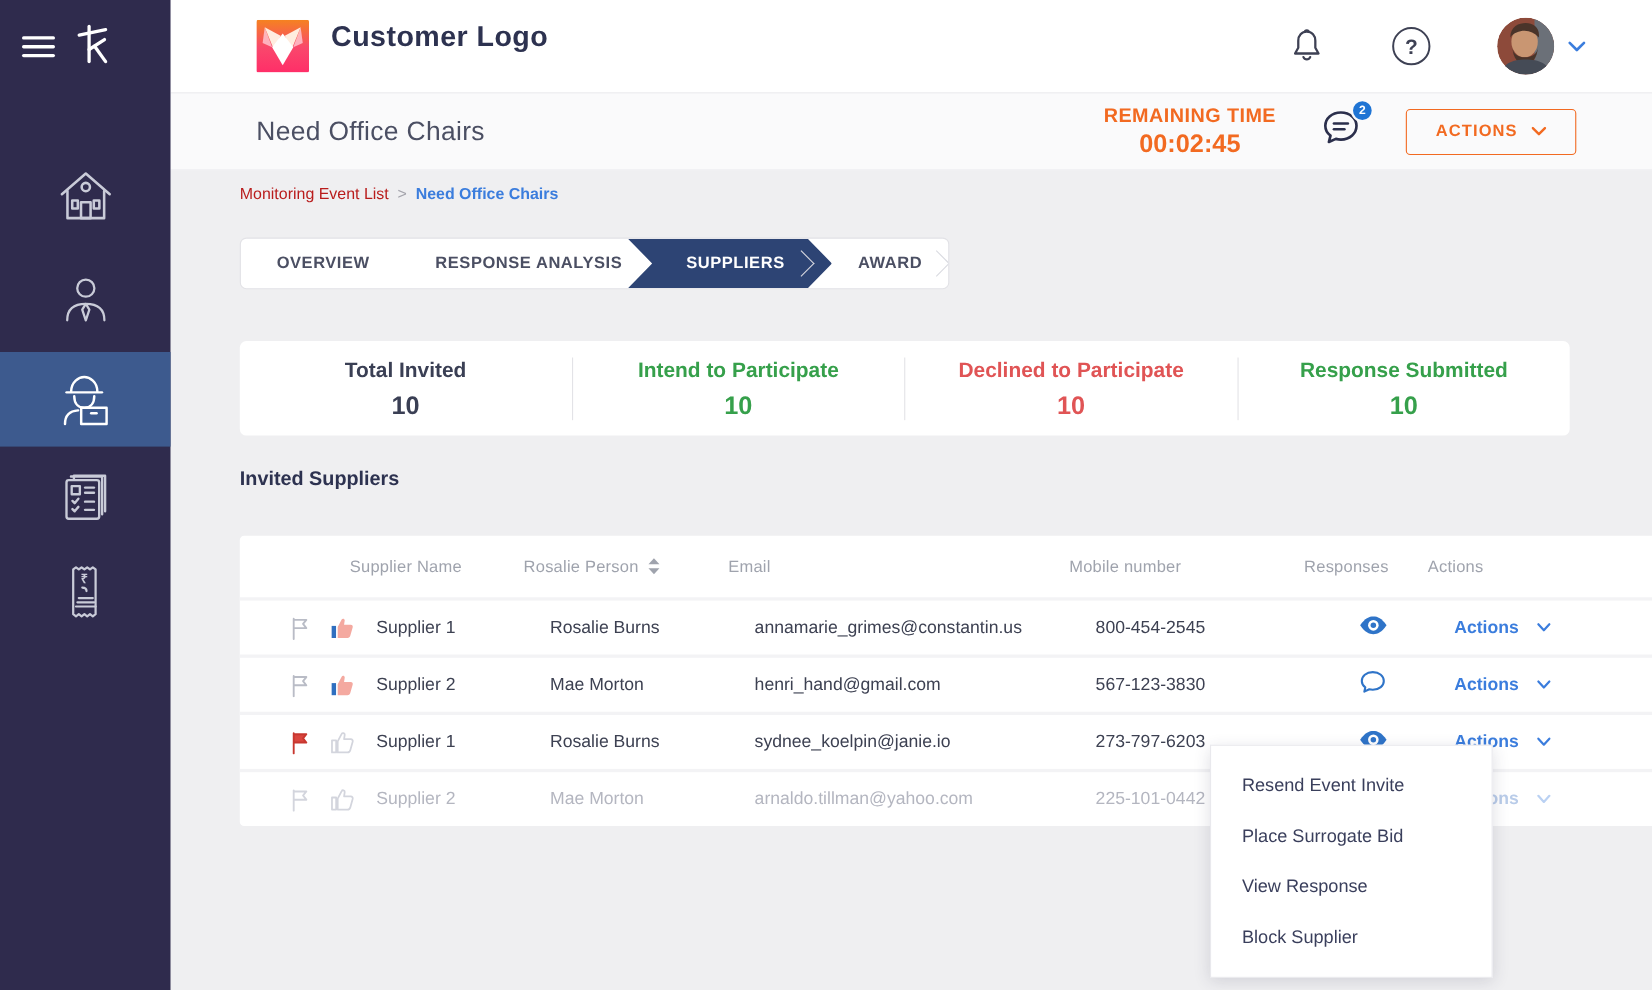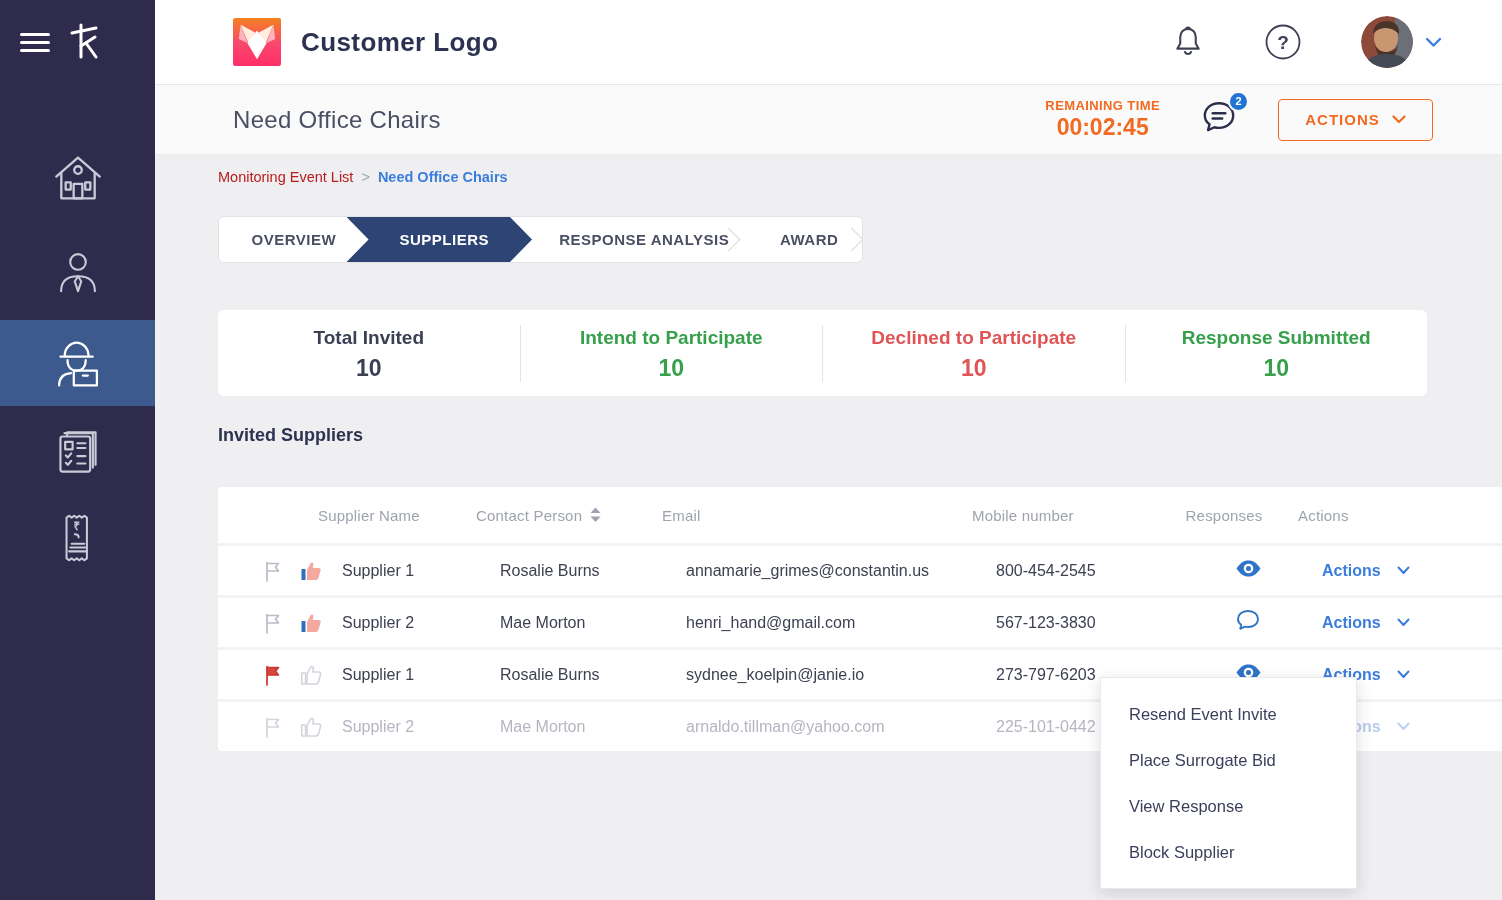--- a/index.html
+++ b/index.html
@@ -19,34 +19,34 @@
   .side-nav { display:flex; flex-direction:column; }
   .nav-item { height:95px; display:flex; align-items:center; justify-content:center; cursor:pointer; }
   .nav-item.tall { height:88px; }
   .nav-item.active { background:#3d5a8e; height:86px; }
   .nav-item svg { stroke:#c9cbd8; fill:none; stroke-width:1.6; stroke-linecap:round; stroke-linejoin:round; }
   .nav-item.active svg { stroke:#ffffff; }
   .rupee-glyph { font-size:9px; fill:#c9cbd8; stroke:none !important; font-weight:bold; }
 
   
   .topbar { position:absolute; left:155px; top:0; right:0; height:85px; background:#ffffff; border-bottom:1px solid #e7e7ea; display:flex; align-items:center; z-index:4; }
-  .brand { display:flex; align-items:center; gap:20px; margin-left:78px; }
+  .brand { display:flex; gap:20px; margin-left:78px; }
   .brand-logo { width:48px; height:48px; border-radius:2px; overflow:hidden; }
   .brand-name { font-size:26px; font-weight:bold; color:#2d3250; letter-spacing:.4px; }
   .top-actions { margin-left:auto; display:flex; align-items:center; gap:58px; margin-right:60px; }
   .icon-btn { cursor:pointer; display:flex; align-items:center; justify-content:center; }
   .avatar-wrap { display:flex; align-items:center; gap:12px; cursor:pointer; }
   .avatar { width:52px; height:52px; border-radius:50%; overflow:hidden; }
 
   
   .subbar { position:absolute; left:155px; top:85px; right:0; height:70px; background:#fafafb; border-bottom:1px solid #ebebee; display:flex; align-items:center; z-index:4; }
   .page-title { margin-left:78px; font-size:24px; color:#4b4f63; letter-spacing:.3px; }
   .sub-right { margin-left:auto; display:flex; align-items:center; gap:38px; margin-right:69px; }
   .remaining { text-align:center; }
-  .remaining-label { font-size:13px; font-weight:bold; color:#f26a21; letter-spacing:.4px; }
+  .remaining-label { font-size:18px; font-weight:bold; color:#f26a21; letter-spacing:.4px; }
   .remaining-time { font-size:23px; font-weight:bold; color:#f26a21; margin-top:1px; }
   .chat-wrap { position:relative; cursor:pointer; }
   .chat-badge { position:absolute; top:-7px; right:-9px; width:21px; height:21px; background:#1f74d4; border:2px solid #fafafb; border-radius:50%; color:#fff; font-size:11px; font-weight:bold; display:flex; align-items:center; justify-content:center; }
   .actions-btn { width:155px; height:42px; border:1px solid #f26a21; border-radius:4px; background:transparent; color:#f26a21; font-family:"Liberation Sans", sans-serif; font-size:15px; font-weight:bold; letter-spacing:1px; display:flex; align-items:center; justify-content:center; gap:12px; cursor:pointer; }
 
   
   .content { position:absolute; left:155px; top:155px; right:0; bottom:0; }
   .breadcrumb { position:absolute; left:63px; top:14px; font-size:14.5px; display:flex; gap:8px; align-items:center; }
   .crumb-parent { color:#b91c1c; cursor:pointer; }
   .crumb-sep { color:#a3a3ab; }
@@ -258,22 +258,22 @@
 <div class="content">
 
   <div class="breadcrumb">
     <span class="crumb-parent">Monitoring Event List</span>
     <span class="crumb-sep">&gt;</span>
     <span class="crumb-current">Need Office Chairs</span>
   </div>
 
   <div class="tabbar">
     <div class="tab tab-overview">OVERVIEW</div>
+    <div class="tab tab-response">RESPONSE ANALYSIS</div>
     <div class="tab tab-suppliers">SUPPLIERS</div>
-    <div class="tab tab-response">RESPONSE ANALYSIS</div>
     <div class="tab tab-award">AWARD</div>
     <div class="chev-sep s1"></div>
     <div class="chev-sep s2"></div>
   </div>
 
   <div class="stats">
     <div class="stat" style="color: rgb(58, 63, 84);">
       <div class="stat-label">Total Invited</div>
         <div class="stat-value">10</div>
     </div>
@@ -291,21 +291,21 @@
     </div>
   </div>
 
   <div class="table-title">Invited Suppliers</div>
 
   <div class="table">
     <div class="tgrid thead">
       <div></div>
       <div>Supplier Name</div>
       <div>
-        <span>Contact Person</span>
+        <span>Rosalie Person</span>
         <svg width="11" height="16" viewBox="0 0 11 16">
           <polygon points="5.5,0.5 10.5,6 0.5,6" fill="#9fa3ad"></polygon>
           <polygon points="0.5,9.5 10.5,9.5 5.5,15" fill="#9fa3ad"></polygon>
         </svg>
       </div>
       <div>Email</div>
       <div>Mobile number</div>
       <div class="th-responses">Responses</div>
       <div>Actions</div>
     </div>

